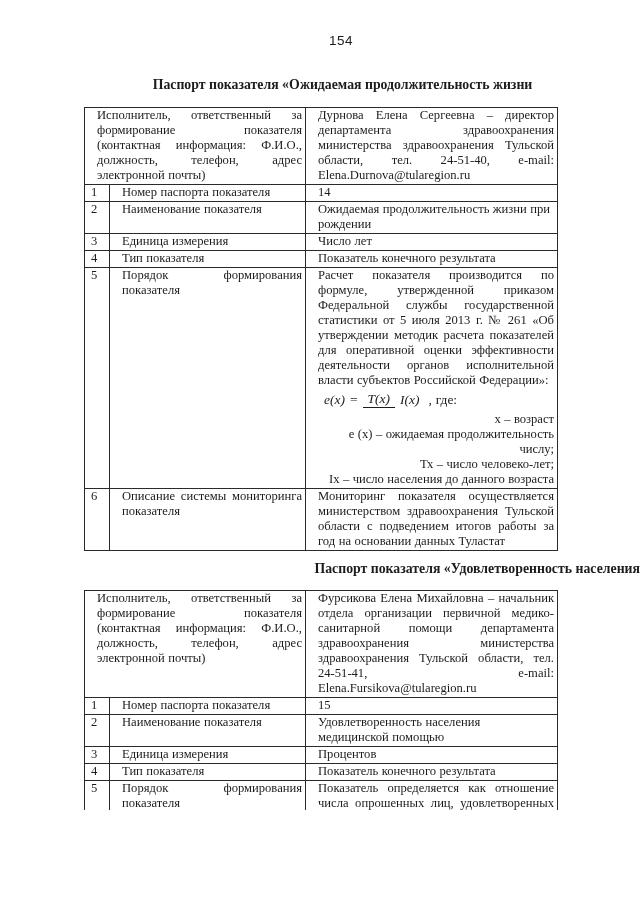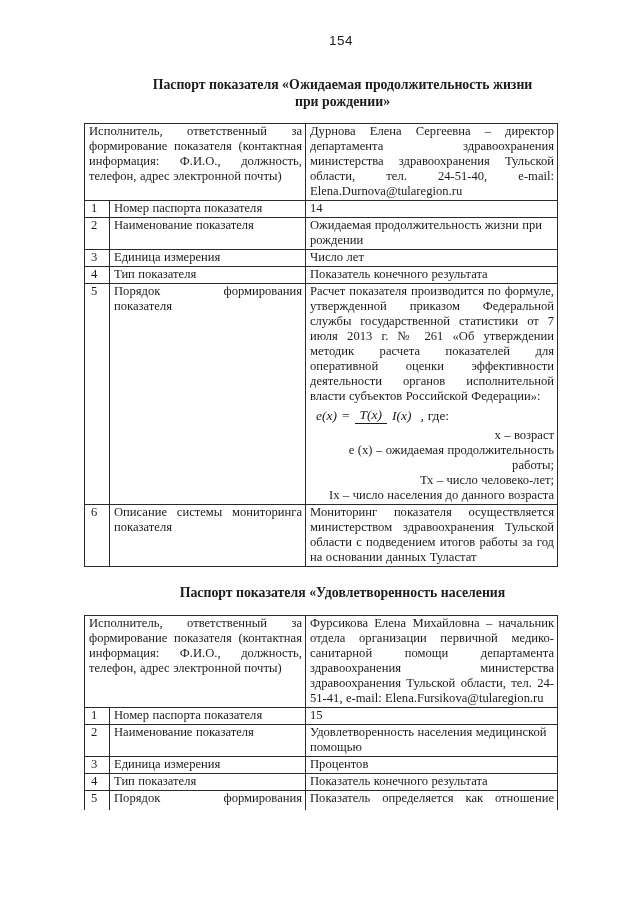--- a/index.html
+++ b/index.html
@@ -36,25 +36,25 @@
   }
   .doc-title.second { margin-top: 17px; }
   .ptable {
     margin: 13px 0 0 84px;
     width: 473px;
     border-collapse: collapse;
     table-layout: fixed;
     font-size: 12.6px;
     line-height: 15px;
   }
-  .ptable + .doc-title { margin-top: 18px; }
+  .ptable + .doc-title { margin-top: 10px; text-align: right; }
   .ptable td {
     border: 1px solid #2a2a2a;
     vertical-align: top;
-    padding: 0px 3px 1px 4px;
+    padding: 0px 3px 1px 12px;
     box-sizing: border-box;
     word-spacing: 0.3px;
   }
   .col-num   { width: 25px; }
   .col-label { width: 196px; }
   .col-value { width: 252px; }
   .cell-num   { text-align: left; padding-left: 6px !important; }
   .just { text-align: justify; }
   .formula-block {
     margin: 3px 0 4px 6px;
@@ -78,21 +78,20 @@
 </style>
 </head>
 <body>
 
 <div class="page">
 
   <div class="page-number">154</div>
 
   <div class="doc-title">
     <div>Паспорт показателя «Ожидаемая продолжительность жизни</div>
-    <div>при рождении»</div>
   </div>
 
   <table class="ptable">
     <colgroup>
         <col class="col-num">
         <col class="col-label">
         <col class="col-value">
       </colgroup>
     <tbody>
       <tr>
@@ -116,33 +115,33 @@
       </tr>
       <tr>
         <td class="cell-num">4</td>
         <td>Тип показателя</td>
         <td>Показатель конечного результата</td>
       </tr>
       <tr>
         <td class="cell-num">5</td>
         <td class="just">Порядок формирования показателя</td>
         <td>
-          <div class="just">Расчет показателя производится по формуле, утвержденной приказом Федеральной службы государственной статистики от 7 июля 2013 г. № 261 «Об утверждении методик расчета показателей для оперативной оценки эффективности деятельности органов исполнительной власти субъектов Российской Федерации»:</div>
+          <div class="just">Расчет показателя производится по формуле, утвержденной приказом Федеральной службы государственной статистики от 5 июля 2013 г. № 261 «Об утверждении методик расчета показателей для оперативной оценки эффективности деятельности органов исполнительной власти субъектов Российской Федерации»:</div>
           <div class="formula-block">
             <span class="f-var">e(x)</span>
             <span class="f-eq">=</span>
             <span class="frac">
               <span class="fnum">T(x)</span>
               <span class="fden">I(x)</span>
             </span>
             <span class="f-suffix">, где:</span>
           </div>
           <div class="defs">
             <div>х – возраст</div>
-            <div>е (х) – ожидаемая продолжительность работы;</div>
+            <div>е (х) – ожидаемая продолжительность числу;</div>
             <div>Тх – число человеко-лет;</div>
             <div>Iх – число населения до данного возраста</div>
           </div>
         </td>
       </tr>
       <tr>
         <td class="cell-num">6</td>
         <td class="just">Описание системы мониторинга показателя</td>
         <td class="just">Мониторинг показателя осуществляется министерством здравоохранения Тульской области с подведением итогов работы за год на основании данных Туластат</td>
       </tr>

